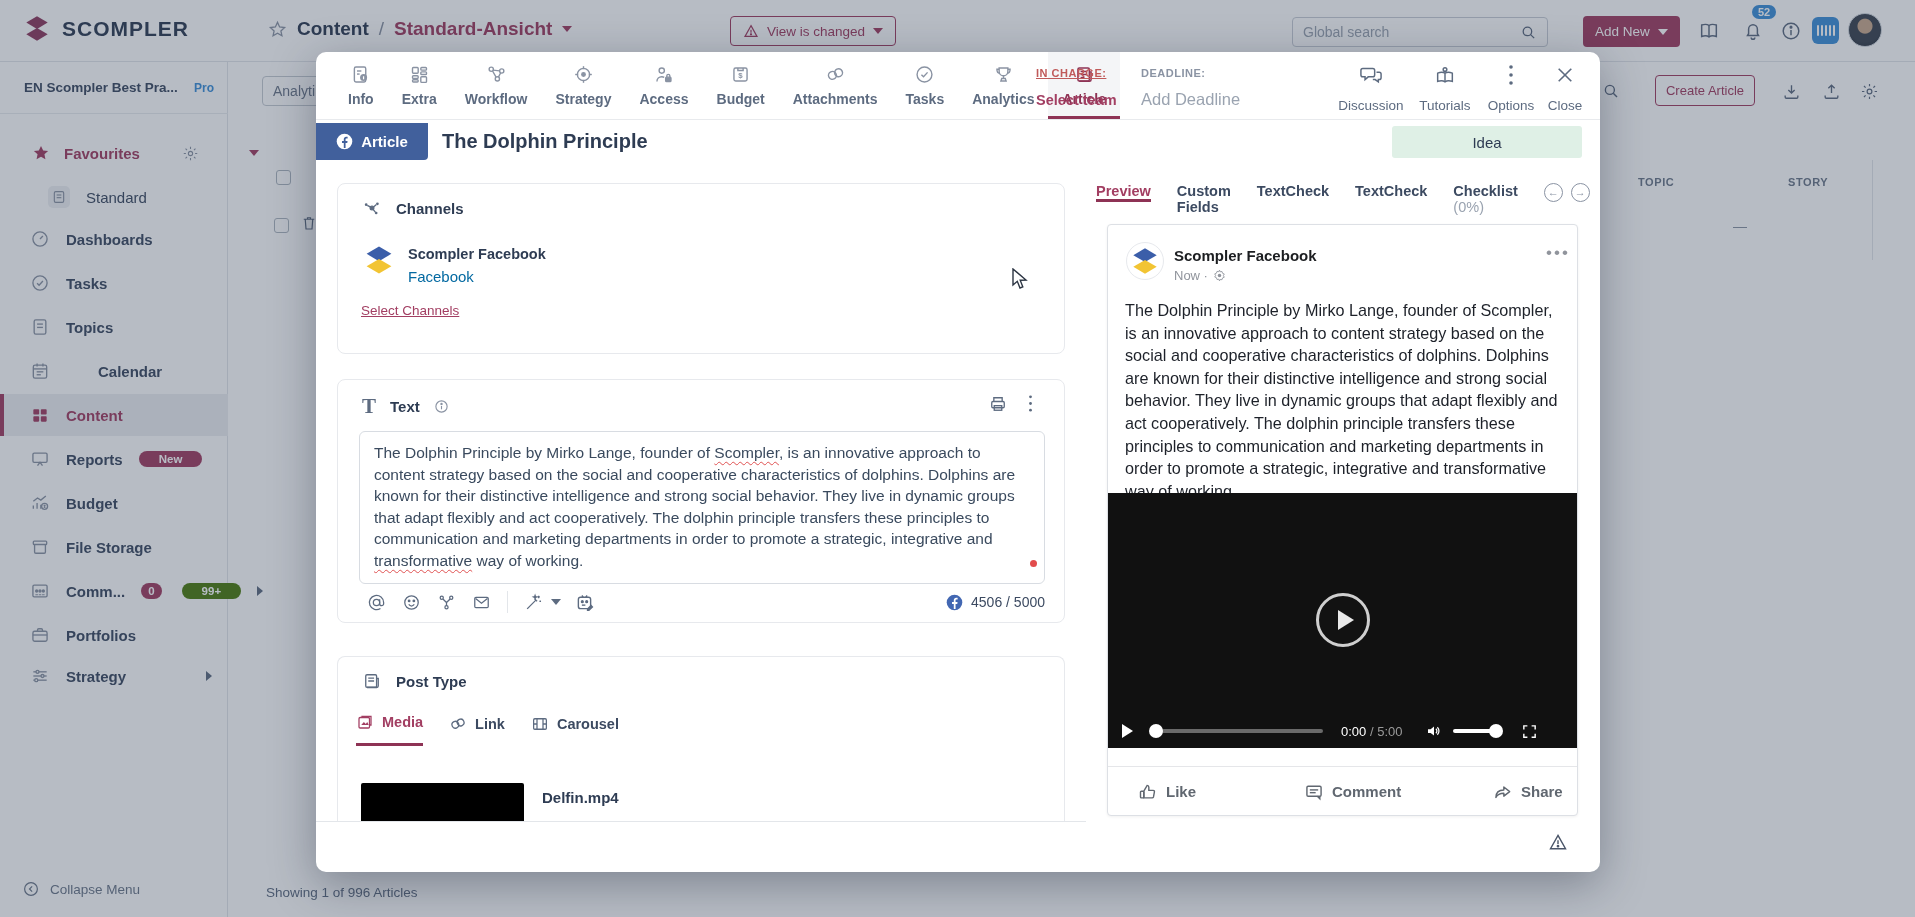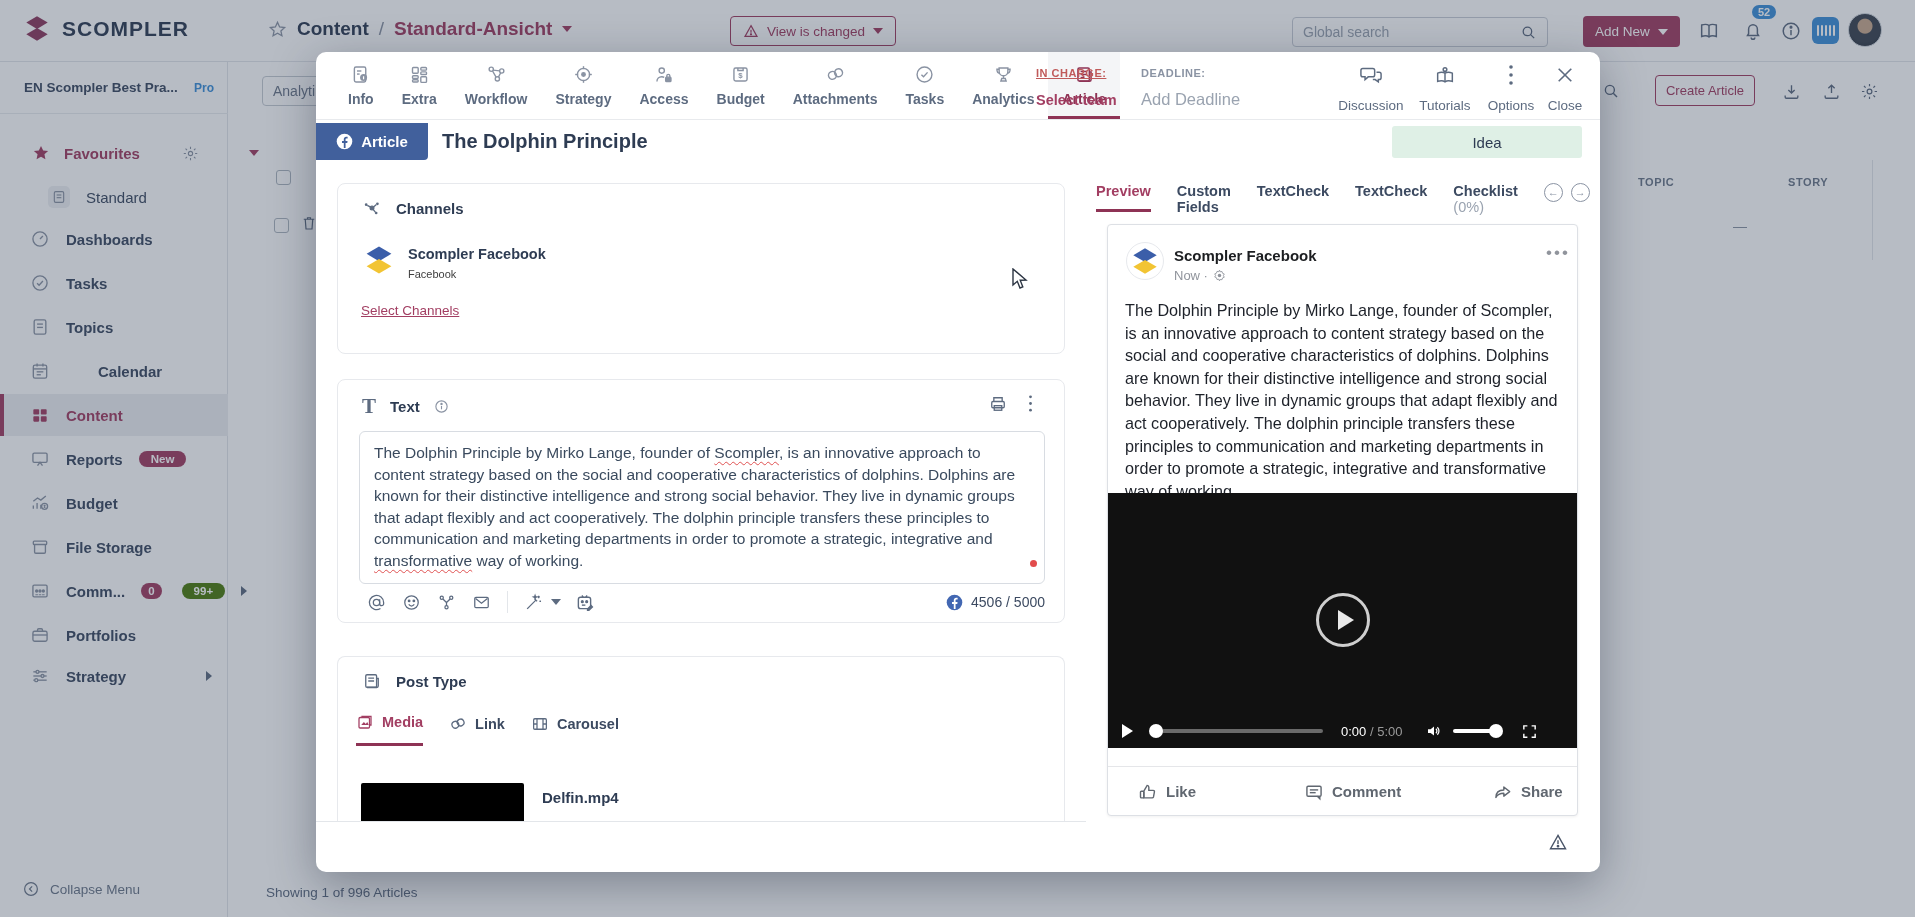--- a/index.html
+++ b/index.html
@@ -34,21 +34,21 @@
   .sidebar { position:absolute; left:0; top:62px; width:228px; height:855px; background:#fff; border-right:1px solid #e3e6ea; }
   .workspace { position:absolute; left:0; top:0; width:228px; height:52px; border-bottom:1px solid #e9ecef; display:flex; align-items:center; padding:0 14px 0 24px; gap:8px; }
   .workspace .ws-name { font-size:13.5px; color:#3c4a61; font-weight:bold; flex:1; white-space:nowrap; overflow:hidden; }
   .workspace .pro { color:#3d8fd8; font-weight:bold; font-size:12px; }
   .fav-row { position:absolute; left:0; top:73px; width:228px; height:36px; display:flex; align-items:center; padding-left:32px; gap:14px; color:#a23e62; }
   .fav-row .lbl { font-size:15px; font-weight:bold; flex:0 0 auto; }
   .side-item { position:absolute; left:0; width:228px; height:42px; display:flex; align-items:center; padding-left:30px; gap:16px; color:#3c4a61; font-size:15px; font-weight:600; }
   .side-item .ic { color:#8a93a3; display:flex; }
   .side-item.active { background:#edeff2; color:#a23e62; box-shadow:inset 4px 0 0 #a23e62; }
   .side-item.active .ic { color:#a23e62; }
-  .pill { border-radius:10px; color:#fff; font-size:11.5px; font-weight:bold; padding:2px 12px; }
+  .pill { border-radius:10px; color:#fff; font-size:11.5px; font-weight:bold; padding:2px 20px; }
   .pill.new { background:#a23e62; }
   .pill.red { background:#a23e62; padding:2px 7px; }
   .pill.blue { background:#4d7c0f; }
   .chev-right { width:0; height:0; border-top:5px solid transparent; border-bottom:5px solid transparent; border-left:6px solid #5d6b80; margin-left:auto; margin-right:16px; }
   .collapse { position:absolute; left:22px; top:818px; display:flex; align-items:center; gap:10px; color:#6b7789; font-size:13.5px; }
 
   
   .bg-chip { position:absolute; left:262px; top:76px; width:112px; height:30px; border:1px solid #c6cbd2; border-radius:4px; background:#fff;
     display:flex; align-items:center; padding:0 10px; color:#6b7789; font-size:14px; overflow:hidden; white-space:nowrap; }
   .create-art { position:absolute; left:1655px; top:75px; width:100px; height:31px; border:1px solid #a23e62; color:#a23e62; background:#fff;
@@ -80,21 +80,21 @@
   .status-idea { position:absolute; left:1076px; top:74px; width:190px; height:32px; background:#dff0e6; color:#2e3c53; font-size:15px;
     display:flex; align-items:center; justify-content:center; border-radius:3px; }
 
   .card { position:absolute; background:#fff; border:1px solid #e7e9ed; border-radius:8px; }
   .card-head { position:absolute; left:24px; top:14px; display:flex; align-items:center; gap:14px; color:#2e3c53; font-size:15px; font-weight:bold; }
   .card-head .ic { color:#5d6b80; display:flex; }
 
   
   .ch-logo { position:absolute; left:23px; top:58px; }
   .ch-name { position:absolute; left:70px; top:62px; font-size:14.5px; font-weight:bold; color:#2e3c53; }
-  .ch-net { position:absolute; left:70px; top:84px; font-size:11px; color:#404040; }
+  .ch-net { position:absolute; left:70px; top:84px; font-size:15px; color:#0369a1; }
   .ch-link { position:absolute; left:23px; top:119px; font-size:13.5px; color:#a23e62; text-decoration:underline; }
 
   
   .t-glyph { font-family:"Liberation Serif", serif; font-size:21px; color:#5d6b80; }
   .txtarea { position:absolute; left:21px; top:51px; width:686px; height:153px; border:1px solid #d8dce2; border-radius:6px; padding:10px 14px;
     font-size:15.5px; line-height:21.5px; color:#3a4a5e; }
   .miss { text-decoration:underline wavy #e05252 1px; text-underline-offset:3px; }
   .red-dot { position:absolute; left:692px; top:180px; width:7px; height:7px; border-radius:50%; background:#e24c4c; }
   .ed-toolbar { position:absolute; left:21px; top:204px; width:686px; height:36px; display:flex; align-items:center; color:#5d6b80; }
   .ed-toolbar .tool { width:35px; display:flex; justify-content:center; }
@@ -106,21 +106,21 @@
   .pt-tab { display:flex; align-items:center; gap:8px; font-size:14.5px; font-weight:600; color:#3c4a61; padding-bottom:12px; }
   .pt-tab .ic { color:#5d6b80; display:flex; }
   .pt-tab.active { color:#a23e62; border-bottom:3px solid #8e3355; }
   .pt-tab.active .ic { color:#a23e62; }
   .pt-thumb { position:absolute; left:23px; top:126px; width:163px; height:40px; background:#000; border-radius:2px 2px 0 0; }
   .pt-file { position:absolute; left:204px; top:132px; font-size:15px; font-weight:bold; color:#2e3c53; }
   .cutline { position:absolute; left:0; top:769px; width:770px; height:1px; background:#e3e6ea; }
 
   
   .ptabs { position:absolute; left:780px; top:131px; width:504px; display:flex; align-items:flex-start; gap:26px; font-size:14.5px; color:#3c4a61; font-weight:600; }
-  .ptab { padding-bottom:10px; }
+  .ptab { padding-bottom:0; }
   .ptab.active { color:#a23e62; border-bottom:3px solid #8e3355; }
   .ptab .pct { color:#9aa3b0; font-weight:normal; }
   .ptab-arrows { margin-left:auto; display:flex; gap:8px; padding-right:18px; color:#8a93a3; }
   .circ-arrow { width:19px; height:19px; border:1.4px solid #8a93a3; border-radius:50%; display:flex; align-items:center; justify-content:center; font-size:11px; line-height:1; }
 
   .fbcard { position:absolute; left:791px; top:172px; width:471px; height:592px; background:#fff; border:1px solid #dde0e5; border-radius:4px;
     box-shadow:0 1px 3px rgba(0,0,0,.06); }
   .fb-ava { position:absolute; left:18px; top:17px; width:38px; height:38px; border-radius:50%; border:1px solid #e7e9ed; display:flex; align-items:center; justify-content:center; }
   .fb-name { position:absolute; left:66px; top:22px; font-size:15px; font-weight:bold; color:#1c1e21; }
   .fb-time { position:absolute; left:66px; top:43px; font-size:13px; color:#90949c; display:flex; align-items:center; gap:5px; }

